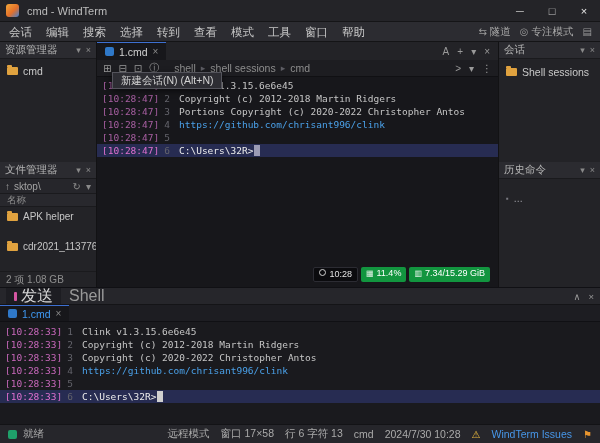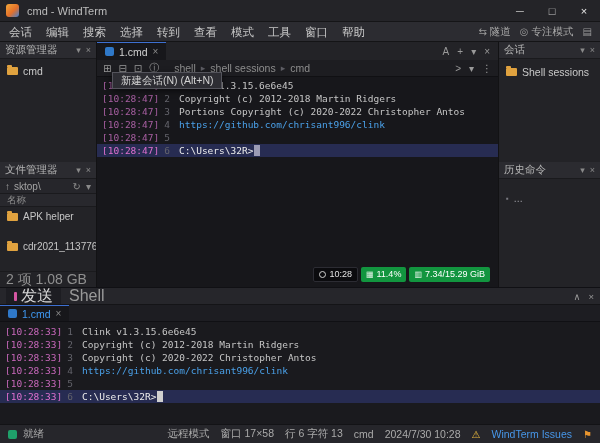--- a/index.html
+++ b/index.html
@@ -28,21 +28,21 @@
   .phdr{position:absolute;left:0;right:0;height:17px;background:#2b2b30;display:flex;align-items:center;padding:0 5px;border-bottom:1px solid #1a1a1d}
   .phdr-t{font-size:10.5px;color:#b5b5b5;white-space:nowrap;overflow:hidden}
   .phdr-ic{margin-left:auto;display:flex;gap:5px;color:#8a8a8a;font-size:9px}
   .titem{position:absolute;left:0;right:0;height:16px;display:flex;align-items:center;padding-left:7px;font-size:10.5px;color:#c9c9c9;white-space:nowrap;overflow:hidden}
   .folder{width:11px;height:8px;background:#e0a23f;border-radius:1px;position:relative;flex:none;margin-right:5px}
   .folder::before{content:"";position:absolute;top:-2px;left:0;width:5px;height:2px;background:#e0a23f;border-radius:1px 1px 0 0}
   .pathrow{position:absolute;left:0;right:0;height:15px;display:flex;align-items:center;gap:4px;padding:0 5px;font-size:10px;color:#a5a5a5;background:#26262b;border-bottom:1px solid #1a1a1d}
   .pathrow .sp{margin-left:auto;display:flex;gap:5px;color:#8a8a8a}
   .colhdr{position:absolute;left:0;right:0;height:13px;display:flex;align-items:center;padding:0 7px;font-size:9.5px;color:#8f8f8f;background:#28282d;border-bottom:1px solid #1a1a1d}
   .fitem{position:absolute;left:0;right:0;height:15px;display:flex;align-items:center;padding-left:7px;font-size:10px;color:#c6c6c6;white-space:nowrap;overflow:hidden}
-  .pfoot{position:absolute;left:0;right:0;bottom:0;height:16px;display:flex;align-items:center;padding:0 6px;font-size:14px;color:#8f8f8f;border-top:1px solid #1a1a1d}
+  .pfoot{position:absolute;left:0;right:0;bottom:0;height:16px;display:flex;align-items:center;padding:0 6px;font-size:10px;color:#8f8f8f;border-top:1px solid #1a1a1d}
   .bullet{color:#7a7a82;font-size:8px;margin-right:5px}
 
   
   .main{position:absolute;top:42px;left:97px;width:401px;height:245px;background:#17171b}
   .tabbar{position:absolute;top:0;left:0;right:0;height:18px;background:#232327;display:flex;align-items:stretch}
   .tab{display:flex;align-items:center;padding:0 8px;background:#17171b;border-top:1px solid #3d6fd0;font-size:10.5px;color:#d2d2d2;gap:5px}
   .tab-x{color:#8a8a8a;font-size:10px}
   .tico{width:9px;height:9px;border-radius:2px;background:#2f78c8;flex:none}
   .tabbar-ic{margin-left:auto;display:flex;align-items:center;gap:8px;padding-right:8px;color:#9a9a9a;font-size:10px}
   .toolbar{position:absolute;top:18px;left:0;right:0;height:17px;background:#1d1d21;border-bottom:1px solid #101013;display:flex;align-items:center;padding:0 6px;gap:7px}
@@ -57,21 +57,21 @@
   .ln{width:13px;text-align:right;color:#63636b;flex:none;margin-right:9px}
   .tx{color:#c6c6c6}
   .tx.link{color:#4aa0e8;}
   .trow.active{background:#272c52}
   .trow.active .ts{color:#e070d0}
   .trow.active .tx{color:#ececec}
   .cursor{display:inline-block;width:6px;height:11px;background:#d0d0d0;margin-left:1px;vertical-align:middle}
   .cursor.dim{background:#9b9bb4}
 
   .badges{position:absolute;right:8px;bottom:5px;display:flex;gap:3px;font-size:9px;font-family:"Liberation Sans",sans-serif}
-  .badge{display:flex;align-items:center;gap:3px;padding:1px 5px;border-radius:2px;color:#fff;line-height:11px}
+  .badge{display:flex;gap:3px;padding:1px 5px;border-radius:2px;color:#fff;line-height:11px}
   .badge.dark{background:#0b0b0e;border:1px solid #2c2c33;color:#e2e2e2}
   .badge.green{background:#12953f}
   .clk{width:7px;height:7px;border:1px solid #cfcfcf;border-radius:50%;flex:none}
   .bic{font-size:8px;opacity:.9}
 
   .tooltip{position:absolute;left:112px;top:72px;height:17px;display:flex;align-items:center;padding:0 8px;background:#2d2d33;border:1px solid #54545c;color:#d2d2d2;font-size:10.5px;white-space:nowrap;box-shadow:0 2px 6px rgba(0,0,0,.55);z-index:20}
 
   
   .bottom{position:absolute;top:287px;left:0;width:600px;height:137px;background:#1a1a1e;border-top:1px solid #101014}
   .selbar{position:absolute;top:0;left:0;right:0;height:17px;background:#26262b;display:flex;align-items:center;padding:0 6px;border-bottom:1px solid #141417}

